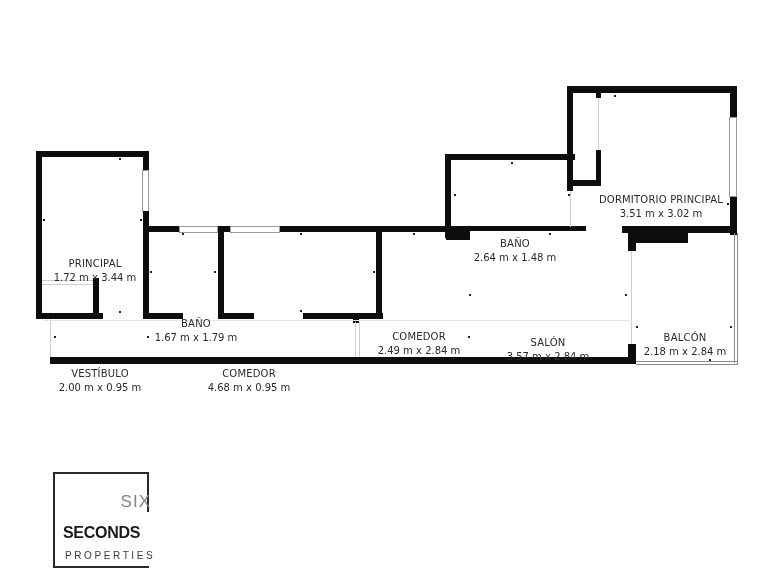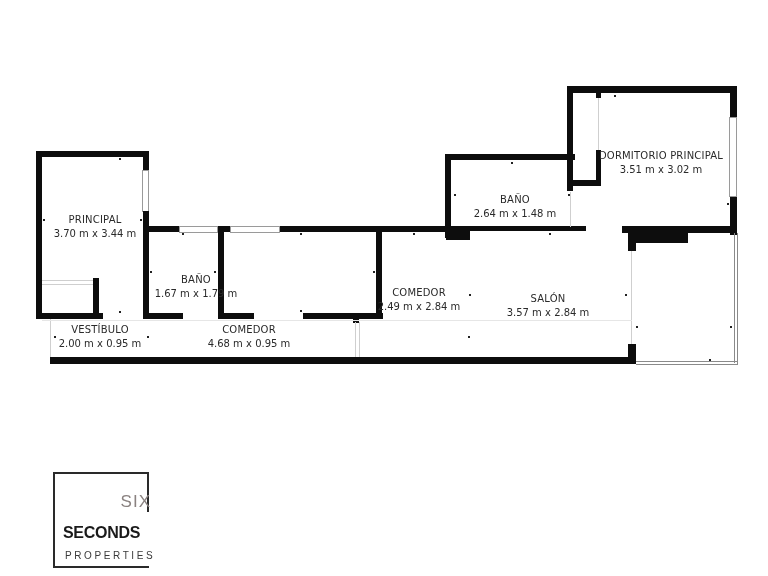--- a/index.html
+++ b/index.html
@@ -2,21 +2,21 @@
 <html><head>
 <meta charset="utf-8">
 <style>
   html, body { margin: 0; padding: 0; }
   body { width: 768px; height: 576px; background: #ffffff; position: relative; overflow: hidden; font-family: "DejaVu Sans", sans-serif; }
   .plan { position: absolute; left: 0; top: 0; width: 768px; height: 576px; }
   .wall { position: absolute; background: #0d0d0d; }
   .thin { position: absolute; background: #cfcfcf; }
   .win { position: absolute; background: #ffffff; border: 1px solid #9a9a9a; box-sizing: border-box; }
   .room-label { position: absolute; text-align: center; color: #2a2a2a; font-size: 10px; line-height: 14px; white-space: nowrap; transform: translateX(-50%); }
-  .room-label .n { display: block; letter-spacing: 0.2px; }
+  .room-label .n { display: block; letter-spacing: 0.2px; margin-top: 44px; }
   .room-label .d { display: block; }
   .dot { position: absolute; width: 2px; height: 2px; background: #222; }
   .logo { position: absolute; left: 53px; top: 472px; width: 96px; height: 96px; }
   .logo .box-top { position: absolute; left: 0; top: 0; width: 96px; height: 2px; background: #2a2a2a; }
   .logo .box-left { position: absolute; left: 0; top: 0; width: 2px; height: 96px; background: #2a2a2a; }
   .logo .box-bottom { position: absolute; left: 0; top: 94px; width: 96px; height: 2px; background: #2a2a2a; }
   .logo .box-right { position: absolute; left: 94px; top: 0; width: 2px; height: 40px; background: #2a2a2a; }
   .logo .six { position: absolute; right: -2px; top: 20px; font-family: Liberation Sans, sans-serif; font-size: 17px; color: #8a8280; letter-spacing: 1px; }
   .logo .seconds { position: absolute; left: 10px; top: 52px; font-family: "Liberation Sans", sans-serif; font-weight: bold; font-size: 16px; color: #1a1a1a; letter-spacing: -0.3px; }
   .logo .props { position: absolute; left: 12px; top: 78px; font-family: "Liberation Sans", sans-serif; font-size: 10px; color: #3a3a3a; letter-spacing: 2.6px; }
@@ -79,41 +79,45 @@
   <div class="thin" style="left:355px;top:322px;width:1px;height:35px;"></div>
   <div class="thin" style="left:359px;top:322px;width:1px;height:35px;"></div>
 
   <div class="thin" style="left:734px;top:233px;width:1px;height:130px;background:#8a8a8a;"></div>
   <div class="thin" style="left:737px;top:233px;width:1px;height:131px;background:#8a8a8a;"></div>
   <div class="thin" style="left:636px;top:361px;width:101px;height:1px;background:#8a8a8a;"></div>
   <div class="thin" style="left:636px;top:364px;width:102px;height:1px;background:#8a8a8a;"></div>
 
   <div class="room-label" style="left:95px;top:213px;">
     <span class="n">PRINCIPAL</span>
-    <span class="d">3.70 m x 3.44 m</span>
+    <span class="d">1.72 m x 3.44 m</span>
   </div>
   <div class="room-label" style="left:196px;top:273px;">
     <span class="n">BAÑO</span>
     <span class="d">1.67 m x 1.79 m</span>
   </div>
   <div class="room-label" style="left:419px;top:286px;">
     <span class="n">COMEDOR</span>
     <span class="d">2.49 m x 2.84 m</span>
   </div>
   <div class="room-label" style="left:548px;top:292px;">
     <span class="n">SALÓN</span>
     <span class="d">3.57 m x 2.84 m</span>
   </div>
   <div class="room-label" style="left:515px;top:193px;">
     <span class="n">BAÑO</span>
     <span class="d">2.64 m x 1.48 m</span>
   </div>
   <div class="room-label" style="left:661px;top:149px;">
     <span class="n">DORMITORIO PRINCIPAL</span>
     <span class="d">3.51 m x 3.02 m</span>
+  </div>
+  <div class="room-label" style="left:685px;top:287px;">
+    <span class="n">BALCÓN</span>
+    <span class="d">2.18 m x 2.84 m</span>
   </div>
   <div class="room-label" style="left:100px;top:323px;">
     <span class="n">VESTÍBULO</span>
     <span class="d">2.00 m x 0.95 m</span>
   </div>
   <div class="room-label" style="left:249px;top:323px;">
     <span class="n">COMEDOR</span>
     <span class="d">4.68 m x 0.95 m</span>
   </div>
 

